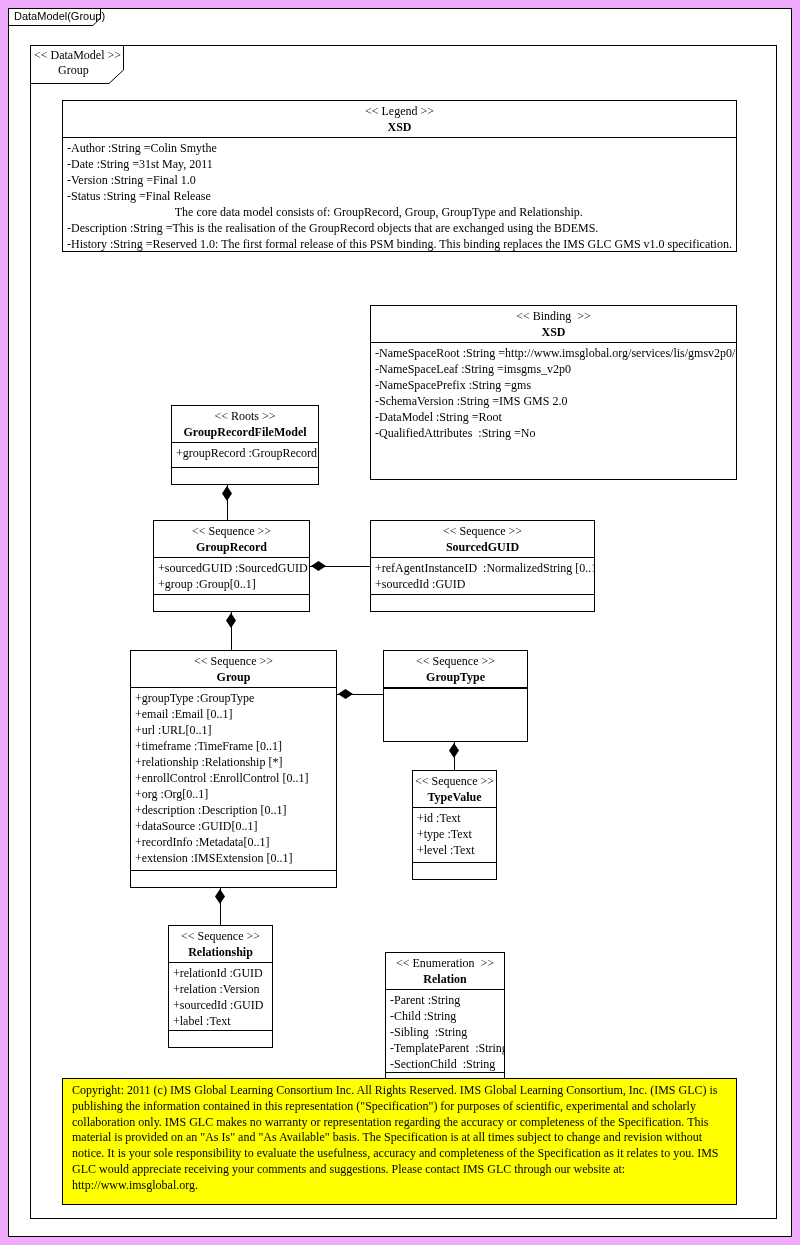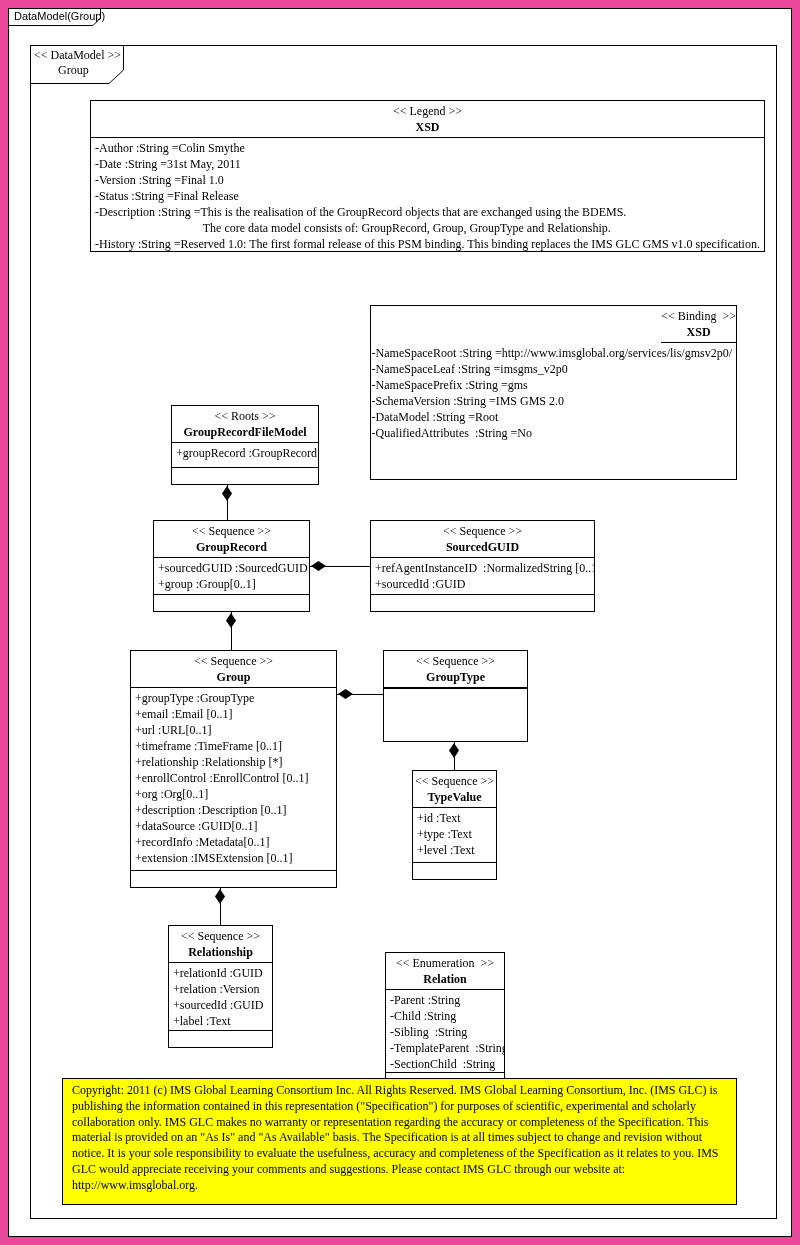--- a/index.html
+++ b/index.html
@@ -1,17 +1,17 @@
 <!DOCTYPE html>
 <html><head>
 <meta charset="utf-8">
 <style>
   * { margin:0; padding:0; box-sizing:border-box; }
   body { background:#ffffff; font-family:"Liberation Serif", serif; color:#000; }
-  #canvas { position:relative; width:800px; height:1245px; background:#ec4899; overflow:hidden; }
+  #canvas { position:relative; width:800px; height:1245px; background:#f0abfc; overflow:hidden; }
 
   .outer-frame { position:absolute; left:8px; top:8px; width:784px; height:1229px; border:1px solid #000; background:#fff; }
   .page-tab-shape { position:absolute; left:8px; top:8px; }
   .page-tab-text { position:absolute; left:14px; top:10px; font-size:11px; font-family:"Liberation Sans", sans-serif; }
 
   .inner-frame { position:absolute; left:30px; top:45px; width:747px; height:1174px; border:1px solid #000; background:#fff; }
   .frame-label-shape { position:absolute; left:30px; top:45px; }
   .frame-label-text { position:absolute; left:34px; top:48px; width:90px; font-size:12px; line-height:15px; }
   .frame-label-text .l2 { padding-left:24px; }
 
@@ -61,37 +61,37 @@
 
   <div class="edge" style="left:337px; top:694px; width:47px; height:1px;"></div>
   <div class="diamond" style="left:338px; top:689px; width:15px; height:10px;"></div>
 
   <div class="edge" style="left:454px; top:742px; width:1px; height:29px;"></div>
   <div class="diamond" style="left:449px; top:743px; width:10px; height:15px;"></div>
 
   <div class="edge" style="left:220px; top:888px; width:1px; height:38px;"></div>
   <div class="diamond" style="left:215px; top:889px; width:10px; height:15px;"></div>
 
-  <div class="uml-class no-ops" style="left:62px; top:100px; width:675px; height:152px;margin-left:28px;">
+  <div class="uml-class no-ops" style="left:62px; top:100px; width:675px; height:152px;">
     <div class="uml-head">
       <div class="stereo">&lt;&lt; Legend &gt;&gt;</div>
       <div class="cname">XSD</div>
     </div>
     <div class="uml-attrs">
         <div class="attr">-Author :String =Colin Smythe</div>
         <div class="attr">-Date :String =31st May, 2011</div>
         <div class="attr">-Version :String =Final 1.0</div>
         <div class="attr">-Status :String =Final Release</div>
+        <div class="attr">                                    The core data model consists of: GroupRecord, Group, GroupType and Relationship.</div>
         <div class="attr">-Description :String =This is the realisation of the GroupRecord objects that are exchanged using the BDEMS.</div>
-        <div class="attr">                                    The core data model consists of: GroupRecord, Group, GroupType and Relationship.</div>
         <div class="attr">-History :String =Reserved 1.0: The first formal release of this PSM binding. This binding replaces the IMS GLC GMS v1.0 specification.</div>
       </div>
   </div>
 
-  <div class="uml-class no-ops" style="left:370px; top:305px; width:367px; height:175px;align-items:flex-end;">
+  <div class="uml-class no-ops" style="left:370px; top:305px; width:367px; height:175px;">
     <div class="uml-head">
       <div class="stereo">&lt;&lt; Binding  &gt;&gt;</div>
       <div class="cname">XSD</div>
     </div>
     <div class="uml-attrs">
         <div class="attr">-NameSpaceRoot :String =http://www.imsglobal.org/services/lis/gmsv2p0/</div>
         <div class="attr">-NameSpaceLeaf :String =imsgms_v2p0</div>
         <div class="attr">-NameSpacePrefix :String =gms</div>
         <div class="attr">-SchemaVersion :String =IMS GMS 2.0</div>
         <div class="attr">-DataModel :String =Root</div>

